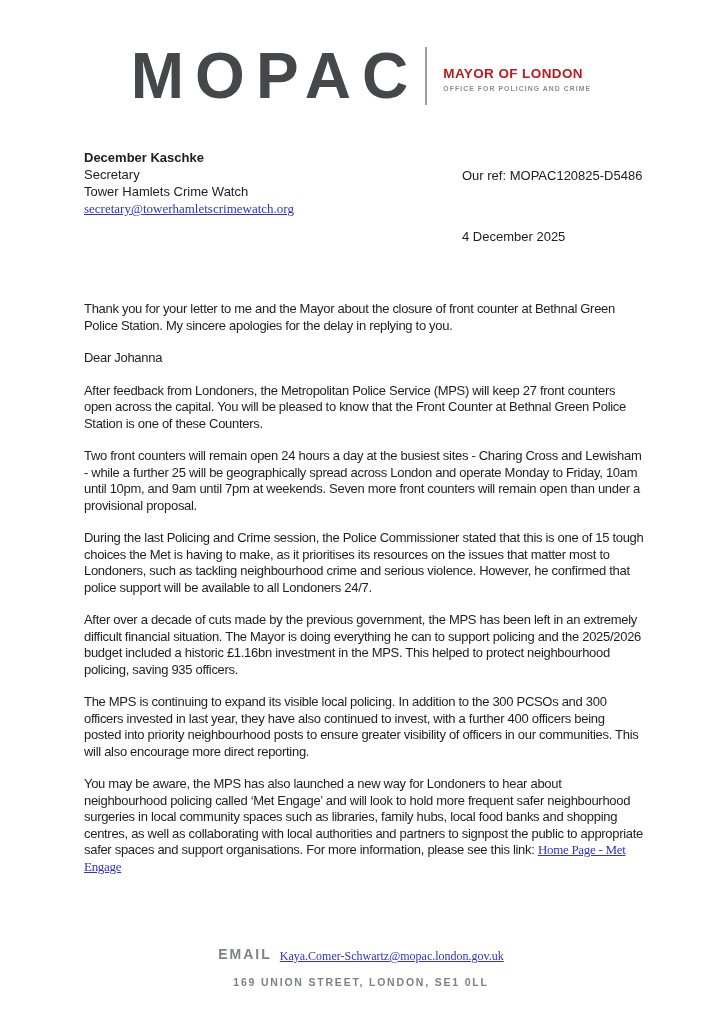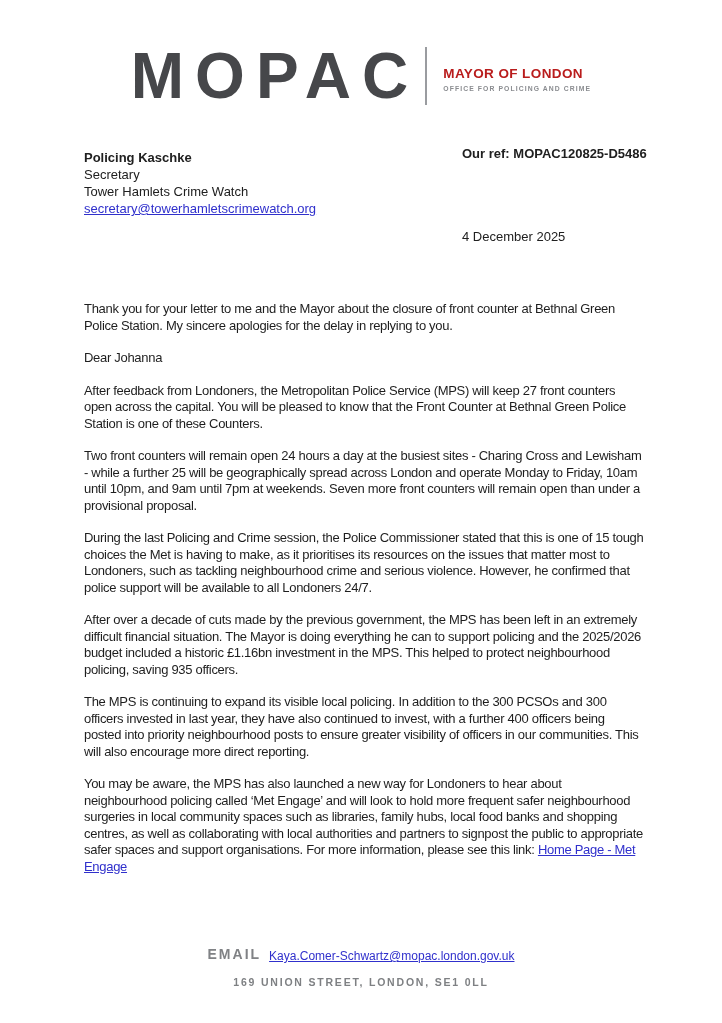--- a/index.html
+++ b/index.html
@@ -58,29 +58,29 @@
   
   .recipient {
     position: absolute;
     left: 84px;
     top: 149px;
     font-size: 13px;
     line-height: 17px;
   }
   .recipient .name { font-weight: 700; }
 
-  a { color: #3030cc; text-decoration: underline; cursor: pointer; }
+  a { color: #3030cc; text-decoration: underline; cursor: pointer; font-family: Liberation Serif, serif; }
 
   
   .ref {
     position: absolute;
     left: 462px;
-    top: 146px;
+    top: 168px;
     font-size: 13px;
-    font-weight: 700;
+    font-weight: 400;
     white-space: nowrap;
   }
   .date {
     position: absolute;
     left: 462px;
     top: 229px;
     font-size: 13px;
   }
 
   
@@ -133,21 +133,21 @@
   <div class="letterhead">
     <div class="logo-text">MOPAC</div>
     <div class="logo-divider"></div>
     <div class="brand">
       <div class="brand-title">MAYOR OF LONDON</div>
       <div class="brand-sub">OFFICE FOR POLICING AND CRIME</div>
     </div>
   </div>
 
   <div class="recipient">
-    <div class="name">Policing Kaschke</div>
+    <div class="name">December Kaschke</div>
     <div>Secretary</div>
     <div>Tower Hamlets Crime Watch</div>
     <div><a>secretary@towerhamletscrimewatch.org</a></div>
   </div>
 
   <div class="ref">
     <span>Our ref:</span>
     <span>MOPAC120825-D5486</span>
   </div>
 

